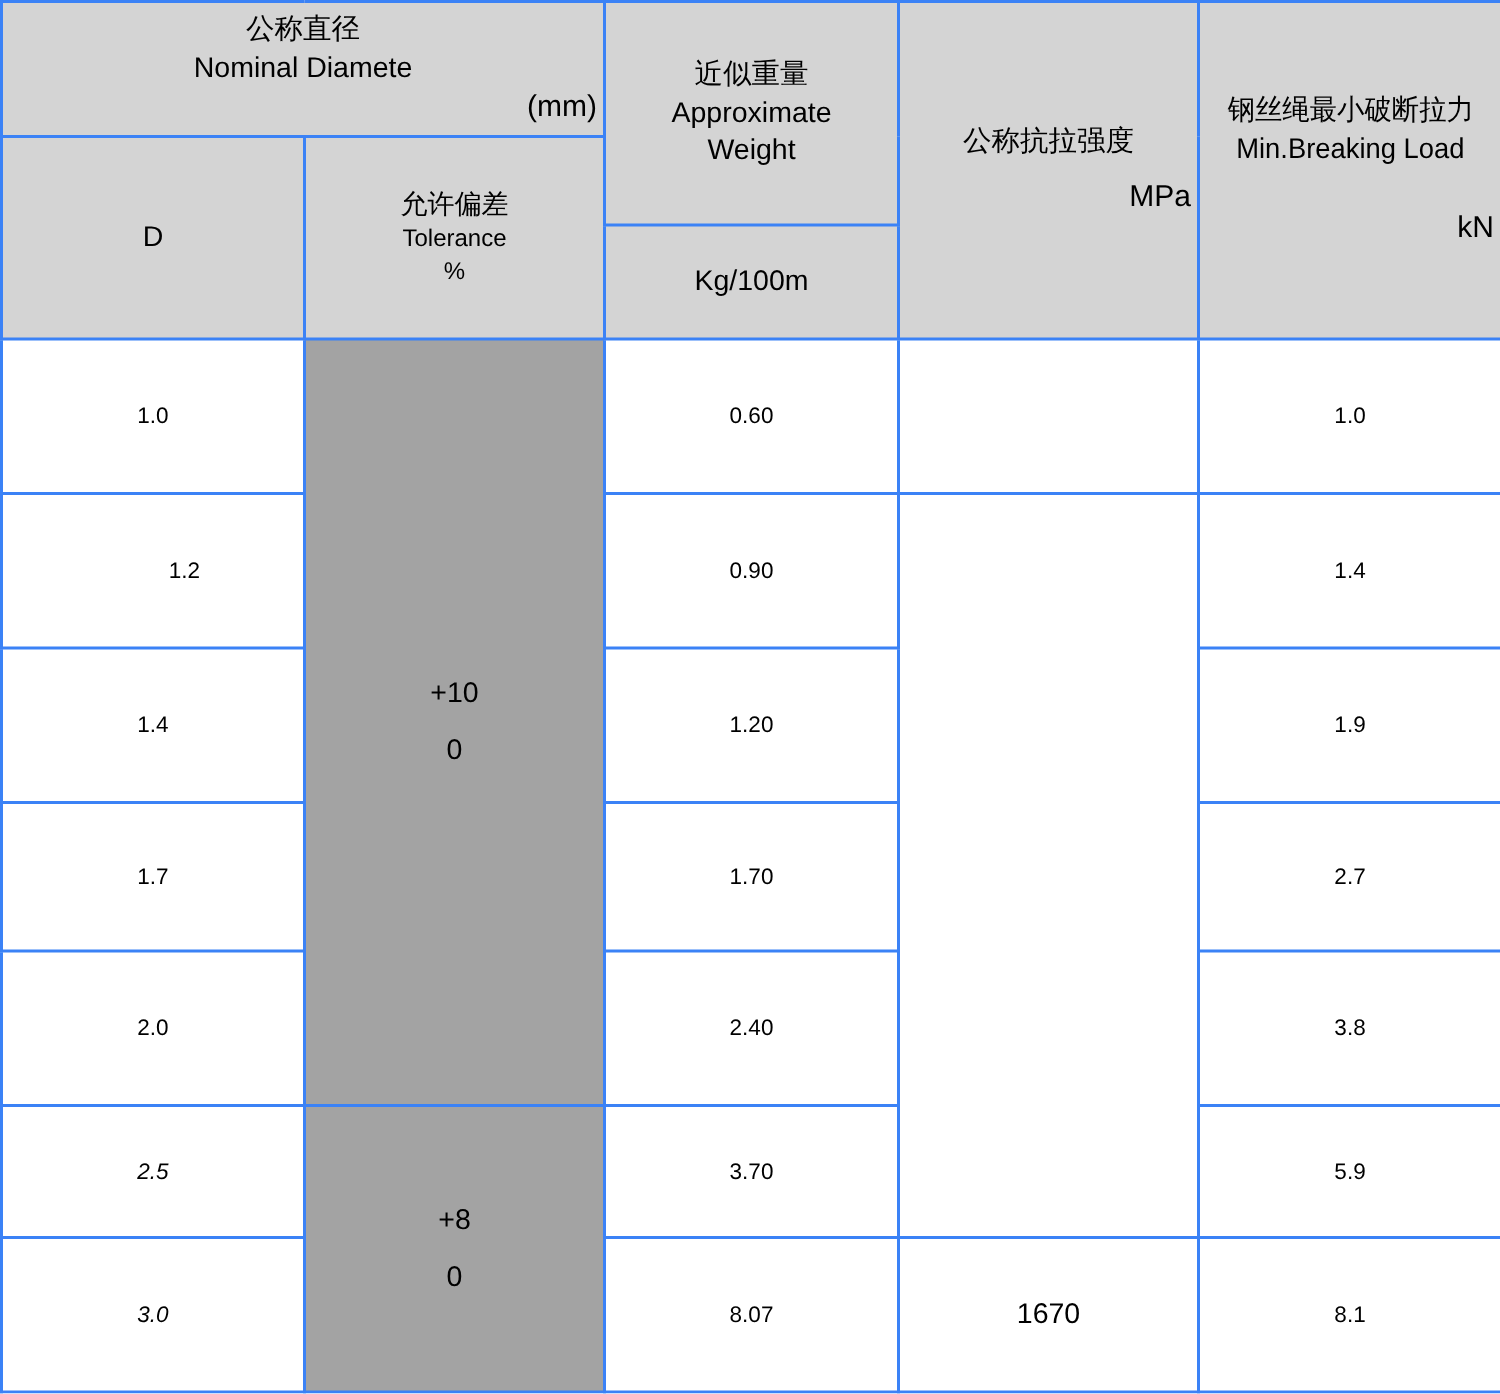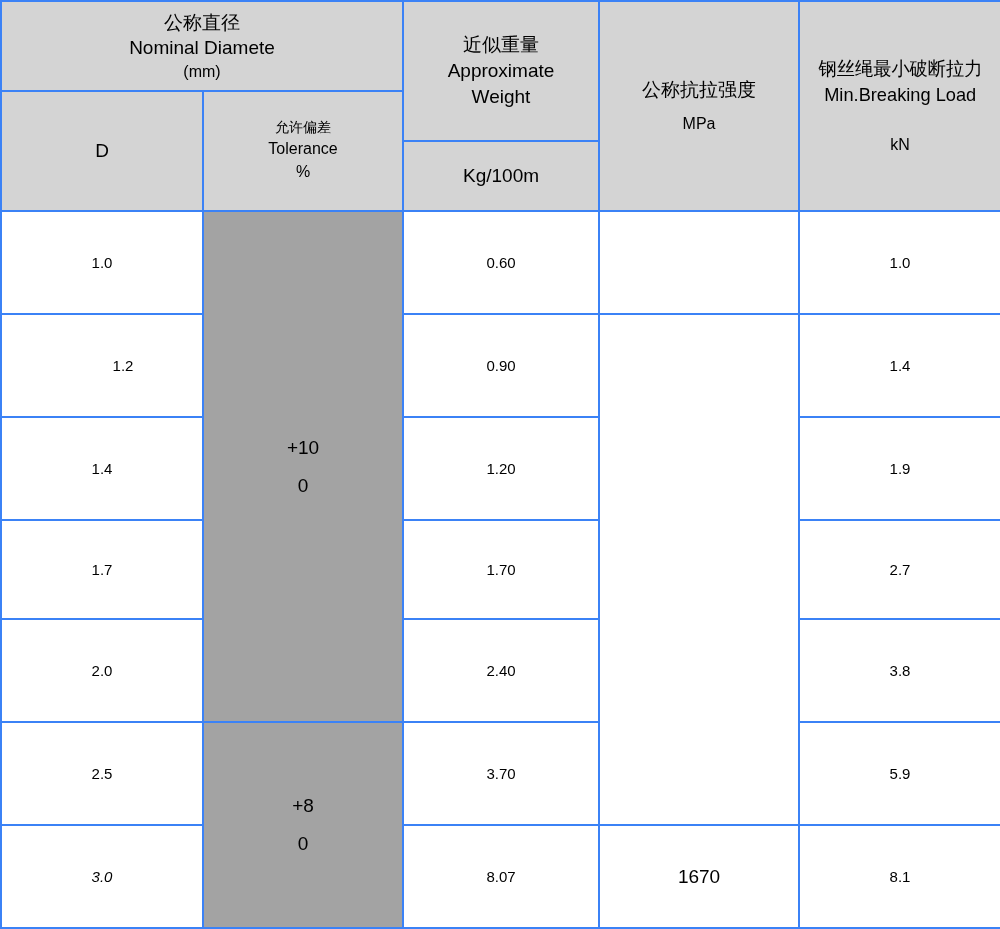--- a/index.html
+++ b/index.html
@@ -35,29 +35,29 @@
     font-size: 19px;
     line-height: 1.35;
     display: block;
   }
   .head-en {
     font-size: 19px;
     line-height: 1.35;
     display: block;
   }
   .head-unit {
-    font-size: 16px;
+    font-size: 20px;
     line-height: 1.35;
     display: block;
+    text-align: right;
   }
   .head-small-cn {
-    font-size: 14px;
+    font-size: 18px;
     line-height: 1.4;
     display: block;
-    font-family: Liberation Mono, monospace;
   }
   .head-small-en {
     font-size: 16px;
     line-height: 1.4;
     display: block;
   }
   .head-d {
     font-size: 19px;
   }
   .data-cell {
@@ -159,21 +159,21 @@
       <td class="data-cell">2.7</td>
     </tr>
 
     <tr>
       <td class="data-cell" style="height:103px;">2.0</td>
       <td class="data-cell">2.40</td>
       <td class="data-cell">3.8</td>
     </tr>
 
     <tr>
-      <td class="data-cell" style="height:103px;">2.5</td>
+      <td class="data-cell" style="height:88px;font-style:italic;">2.5</td>
       <td class="tol-cell" rowspan="2">
         <span class="tol-line">+8</span>
         <span class="tol-line">0</span>
       </td>
       <td class="data-cell">3.70</td>
       <td class="data-cell">5.9</td>
     </tr>
 
     <tr>
       <td class="data-cell" style="height:103px;font-style:italic;">3.0</td>

